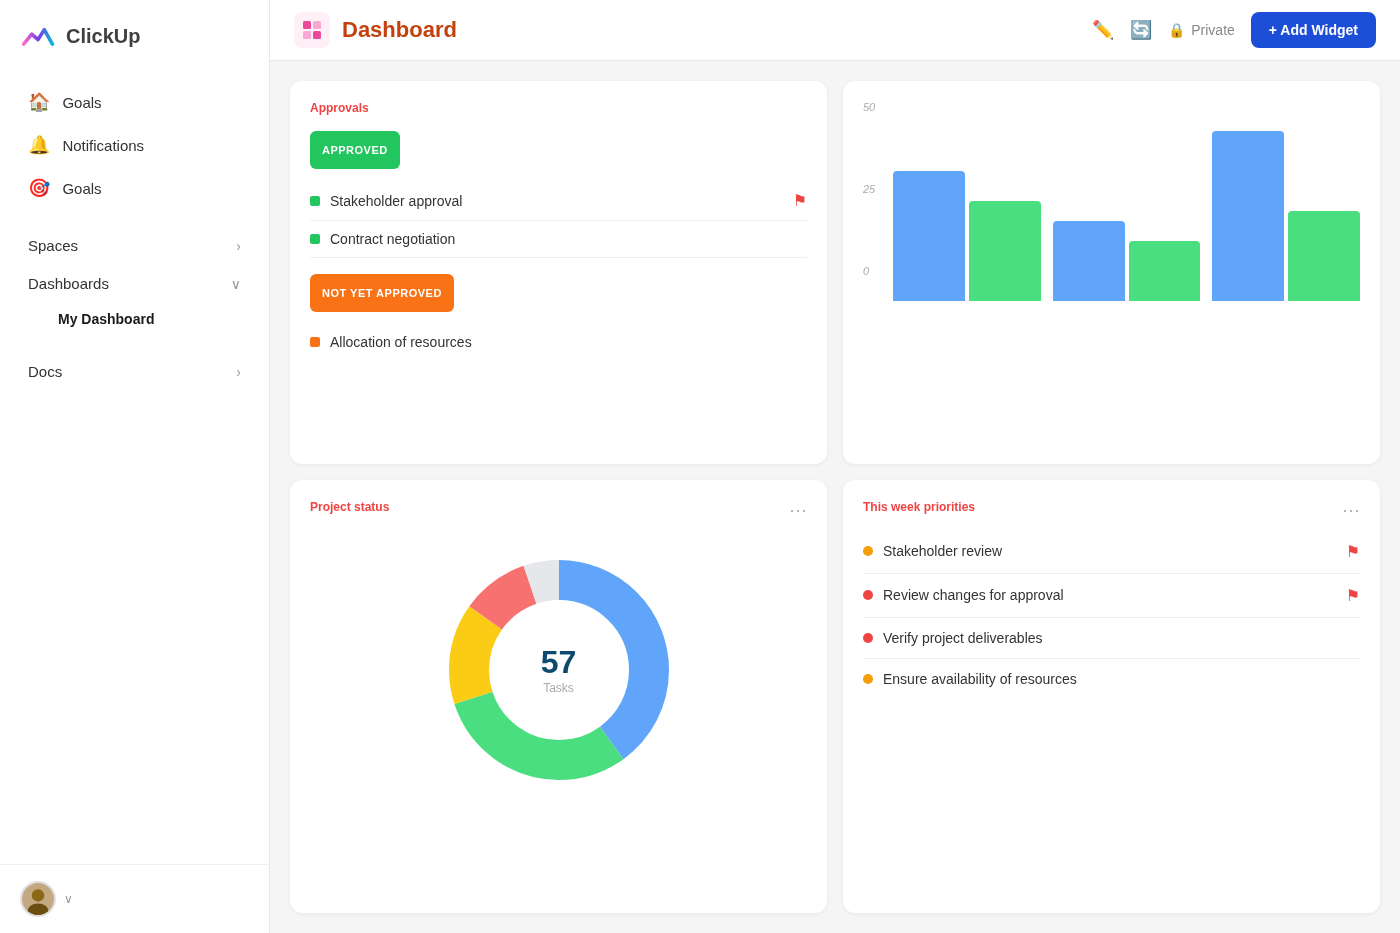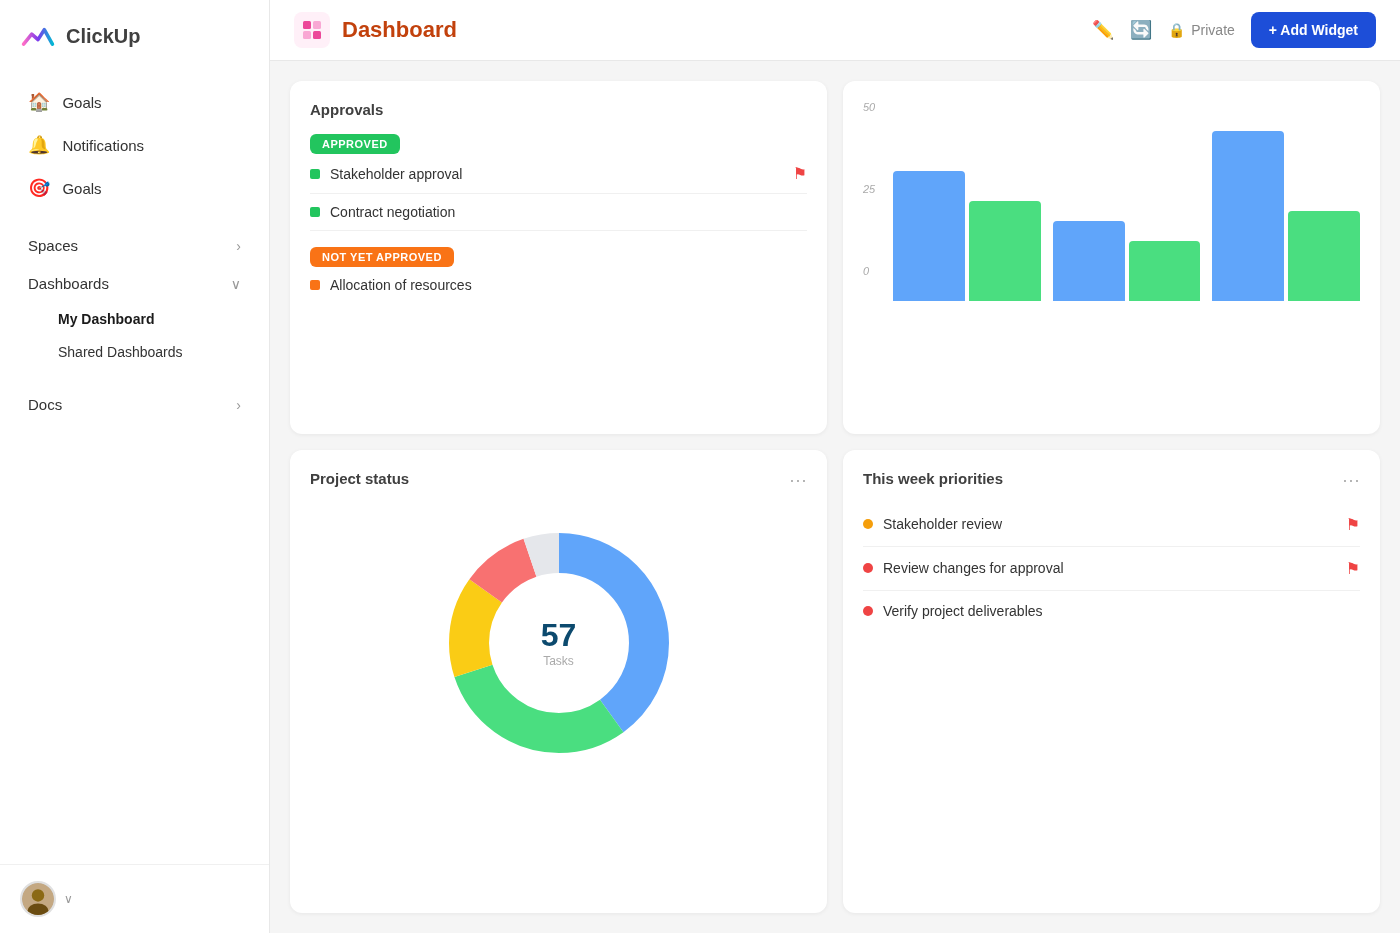--- a/index.html
+++ b/index.html
@@ -151,40 +151,41 @@
     }
 
     
     .widget {
       background: #fff;
       border-radius: 12px;
       padding: 20px;
       box-shadow: 0 1px 4px rgba(0,0,0,0.06);
     }
     .widget-title {
-      font-size: 15px;
+      font-size: 12px;
       font-weight: 700;
-      color: #404040;
+      color: #ef4444;
       margin-bottom: 16px;
     }
     .widget-menu {
       float: right;
       color: #aaa;
       cursor: pointer;
       font-size: 18px;
     }
 
     
     .approval-badge {
       display: inline-block;
-      padding: 4px 12px;
+      padding: 13px 12px;
       border-radius: 6px;
       font-size: 11px;
       font-weight: 700;
       letter-spacing: 0.5px;
+      margin-bottom: 12px;
     }
     .badge-approved { background: #22c55e; color: #fff; }
     .badge-not-approved { background: #f97316; color: #fff; }
 
     .approval-item {
       display: flex;
       align-items: center;
       gap: 10px;
       padding: 10px 0;
       border-bottom: 1px solid #f0f0f0;
@@ -334,23 +335,20 @@
       <span>Spaces</span>
       <span class="nav-chevron">›</span>
     </div>
 
     <div class="nav-item">
       <span>Dashboards</span>
       <span class="nav-chevron">∨</span>
     </div>
     <div class="nav-sub-item active">
       <span>My Dashboard</span>
-    </div>
-    <div class="nav-sub-item">
-      <span>Shared Dashboards</span>
     </div>
 
     <div class="nav-divider"></div>
 
     <div class="nav-item">
       <span>Docs</span>
       <span class="nav-chevron">›</span>
     </div>
   </nav>
 
@@ -478,16 +476,20 @@
       </div>
       <div class="priority-item">
         <span class="prio-dot prio-red"></span>
         <span>Review changes for approval</span>
         <span class="flag-icon flag-red" style="margin-left:auto;">⚑</span>
       </div>
       <div class="priority-item">
         <span class="prio-dot prio-red"></span>
         <span>Verify project deliverables</span>
       </div>
+      <div class="priority-item">
+        <span class="prio-dot prio-yellow"></span>
+        <span>Ensure availability of resources</span>
+      </div>
     </div>
 
   </div>
 </main>
 
 </body></html>

